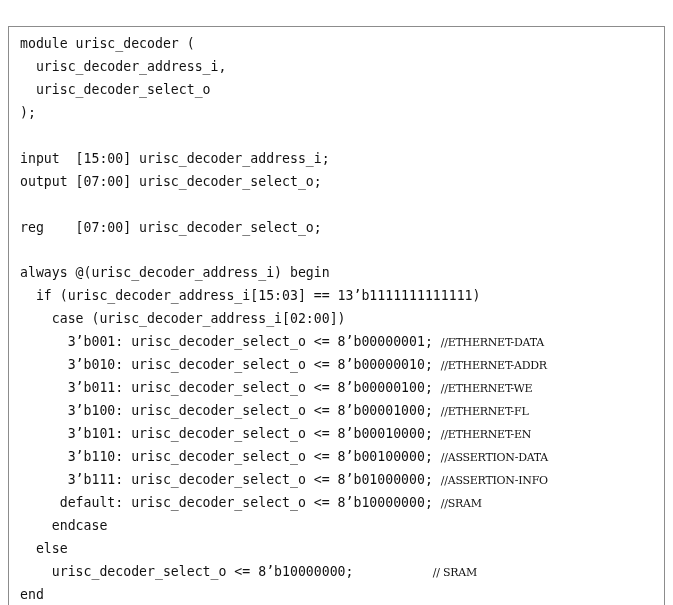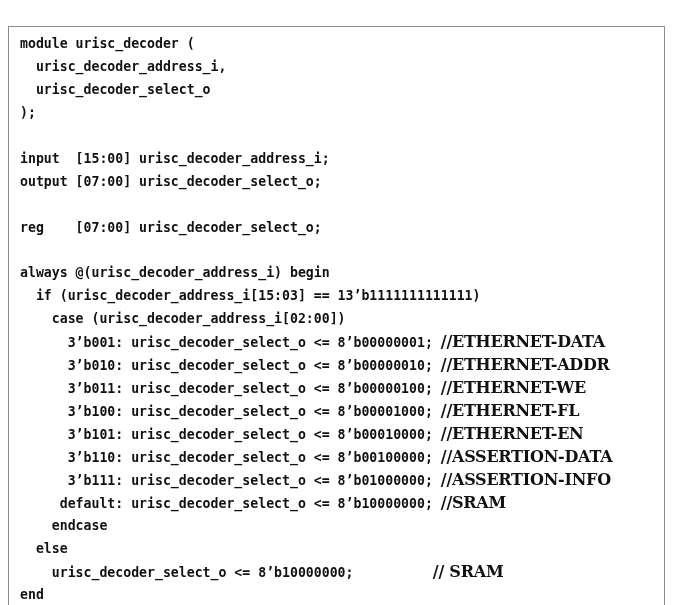--- a/index.html
+++ b/index.html
@@ -33,34 +33,33 @@
     font-size: 13.2px;
     line-height: 22.95px;
     color: #111111;
     white-space: pre;
     letter-spacing: 0px;
   }
 
   .code-line {
     white-space: pre;
     height: 22.95px;
-    font-weight: bold;
   }
 
   
   .src {
     font-family: "DejaVu Sans Mono", monospace;
     font-size: 13.2px;
     color: #111111;
   }
 
   
   .cmt {
     font-family: "DejaVu Serif", serif;
-    font-size: 16px;
+    font-size: 11px;
     color: #111111;
     letter-spacing: -0.25px;
   }
 </style>
 </head>
 <body>
 
 <div id="listing-frame" style="border-color: rgb(140, 140, 140); background: rgb(255, 255, 255);">
   <div id="code-block" style="color: rgb(17, 17, 17);"><div class="code-line"><span class="src">module urisc_decoder (</span></div><div class="code-line"><span class="src">  urisc_decoder_address_i,</span></div><div class="code-line"><span class="src">  urisc_decoder_select_o</span></div><div class="code-line"><span class="src">);</span></div><div class="code-line"><span class="src"></span></div><div class="code-line"><span class="src">input  [15:00] urisc_decoder_address_i;</span></div><div class="code-line"><span class="src">output [07:00] urisc_decoder_select_o;</span></div><div class="code-line"><span class="src"></span></div><div class="code-line"><span class="src">reg    [07:00] urisc_decoder_select_o;</span></div><div class="code-line"><span class="src"></span></div><div class="code-line"><span class="src">always @(urisc_decoder_address_i) begin</span></div><div class="code-line"><span class="src">  if (urisc_decoder_address_i[15:03] == 13’b1111111111111)</span></div><div class="code-line"><span class="src">    case (urisc_decoder_address_i[02:00])</span></div><div class="code-line"><span class="src">      3’b001: urisc_decoder_select_o &lt;= 8’b00000001; </span><span class="cmt">//ETHERNET-DATA</span></div><div class="code-line"><span class="src">      3’b010: urisc_decoder_select_o &lt;= 8’b00000010; </span><span class="cmt">//ETHERNET-ADDR</span></div><div class="code-line"><span class="src">      3’b011: urisc_decoder_select_o &lt;= 8’b00000100; </span><span class="cmt">//ETHERNET-WE</span></div><div class="code-line"><span class="src">      3’b100: urisc_decoder_select_o &lt;= 8’b00001000; </span><span class="cmt">//ETHERNET-FL</span></div><div class="code-line"><span class="src">      3’b101: urisc_decoder_select_o &lt;= 8’b00010000; </span><span class="cmt">//ETHERNET-EN</span></div><div class="code-line"><span class="src">      3’b110: urisc_decoder_select_o &lt;= 8’b00100000; </span><span class="cmt">//ASSERTION-DATA</span></div><div class="code-line"><span class="src">      3’b111: urisc_decoder_select_o &lt;= 8’b01000000; </span><span class="cmt">//ASSERTION-INFO</span></div><div class="code-line"><span class="src">     default: urisc_decoder_select_o &lt;= 8’b10000000; </span><span class="cmt">//SRAM</span></div><div class="code-line"><span class="src">    endcase</span></div><div class="code-line"><span class="src">  else</span></div><div class="code-line"><span class="src">    urisc_decoder_select_o &lt;= 8’b10000000;          </span><span class="cmt">// SRAM</span></div><div class="code-line"><span class="src">end</span></div></div>
 </div>

